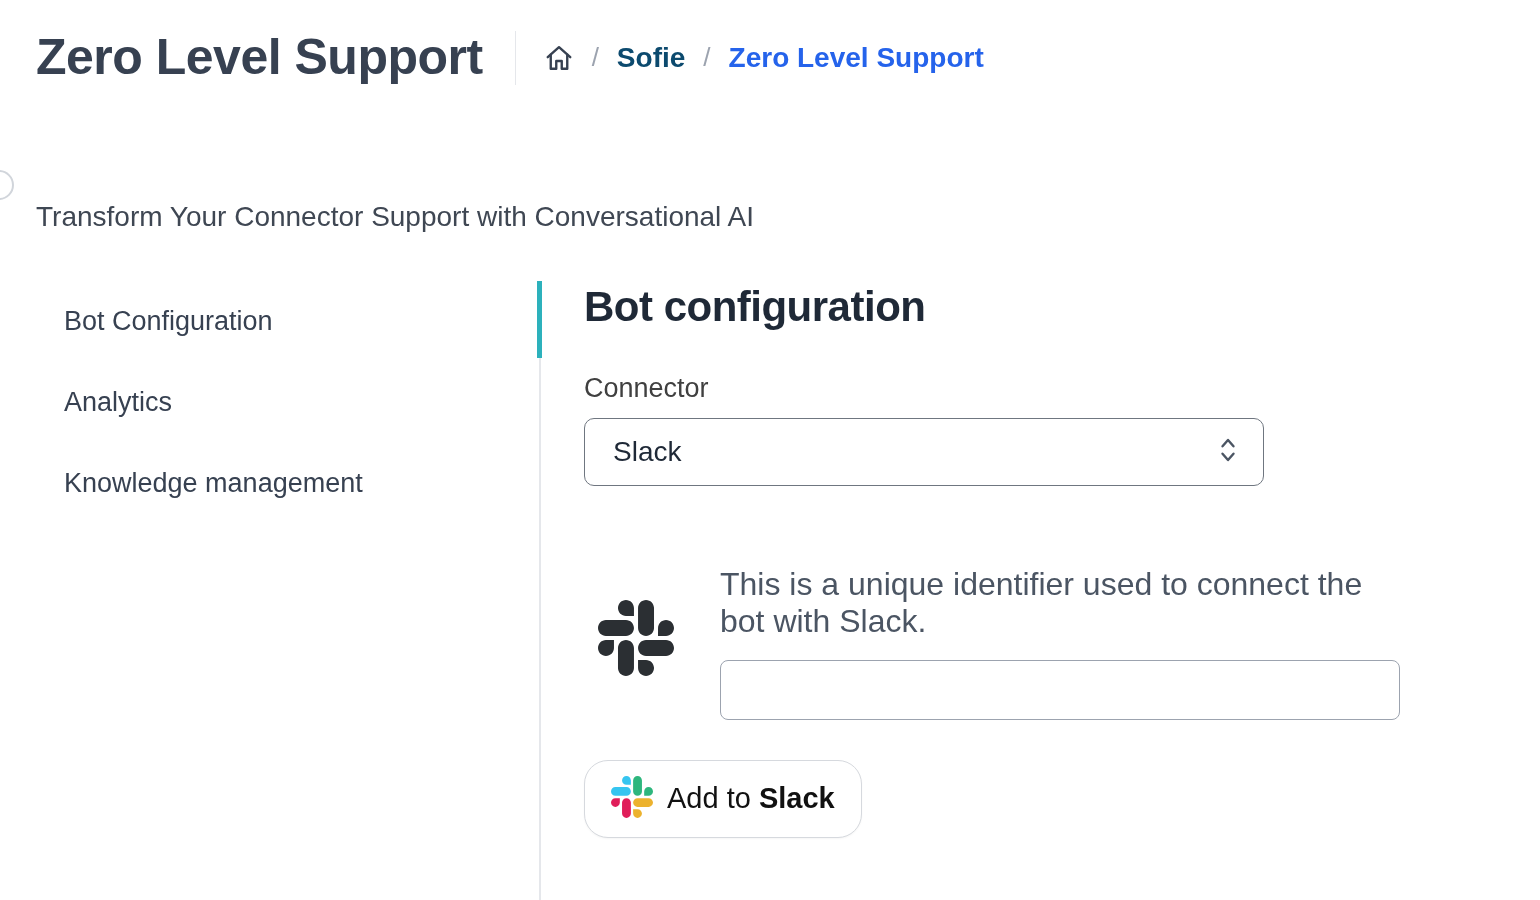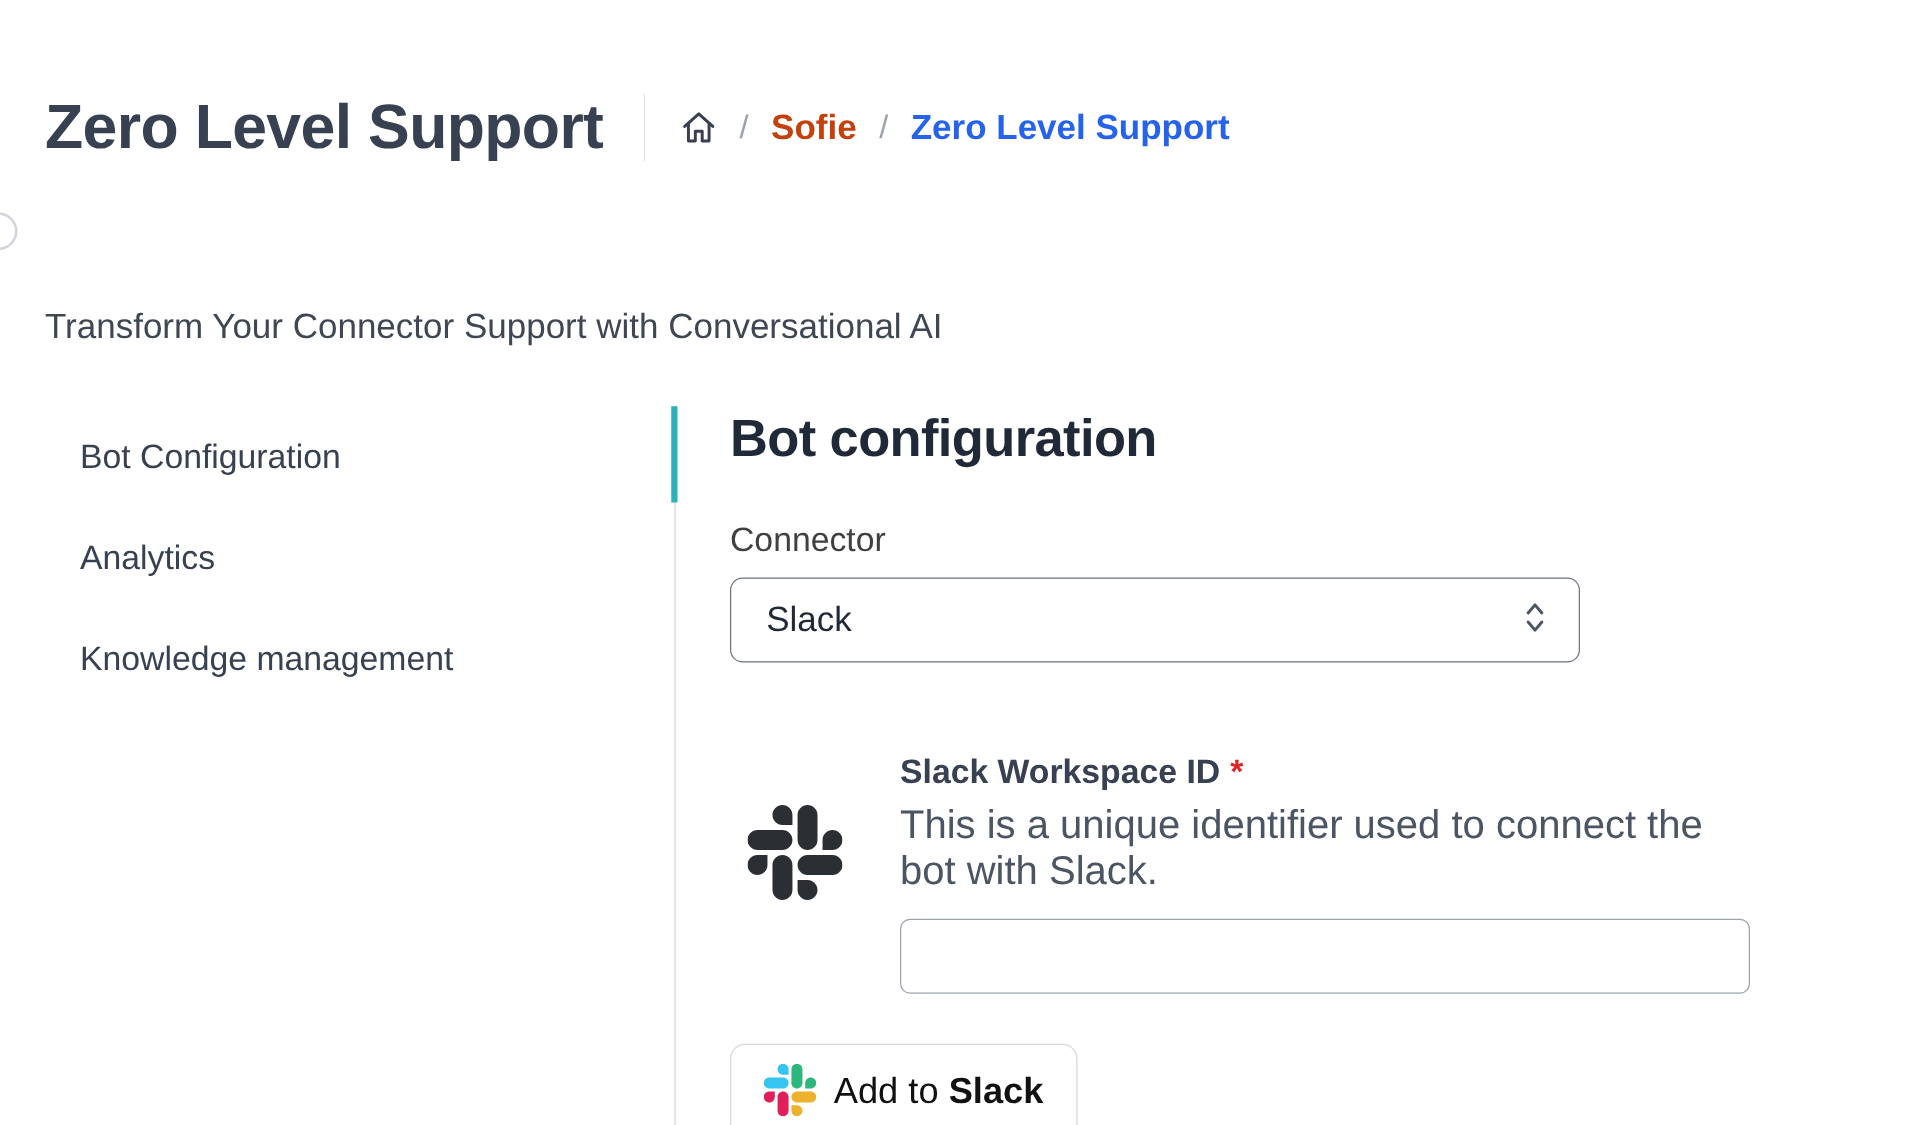--- a/index.html
+++ b/index.html
@@ -4,30 +4,30 @@
 <style>
   * { margin:0; padding:0; box-sizing:border-box; }
   html,body { background:#ffffff; }
   body {
     width:1540px; height:900px; overflow:hidden; position:relative;
     font-family:"Liberation Sans","DejaVu Sans",sans-serif;
     color:#374151;
   }
 
   
-  .header { display:flex; align-items:center; padding:30px 0 0 36px;margin-top:44px; }
+  .header { display:flex; align-items:center; padding:30px 0 0 36px; }
   .page-title {
     font-size:50px; font-weight:700; color:#374151; letter-spacing:-0.5px;
     line-height:1.1;
   }
   .header-divider { width:1px; height:54px; background:#e5e7eb; margin:0 28px 0 32px; }
   .breadcrumb { display:flex; align-items:center; gap:18px; }
   .crumb-home { display:flex; align-items:center; cursor:pointer; }
   .crumb-sep { font-size:26px; color:#9ca3af; font-weight:400; }
-  .crumb-item { font-size:28px; font-weight:700; color:#c2410c; cursor:pointer; }
+  .crumb-item { font-size:28px; font-weight:700; color:#0c4a6e; cursor:pointer; }
   .crumb-item.current { color:#2563eb; }
 
   
   .edge-handle {
     position:absolute; left:-16px; top:170px; width:30px; height:30px;
     border-radius:50%; border:2px solid #d1d5db; background:#fff;
   }
 
   
   .subtitle {
@@ -72,21 +72,21 @@
   .ws-desc { margin-top:8px; font-size:32px; line-height:1.15; color:#4b5563; }
   .ws-input {
     margin-top:20px; width:680px; height:60px; border:1px solid #9ca3af;
     border-radius:8px; font-size:26px; padding:0 18px; color:#1f2937; outline:none;
     font-family:"Liberation Sans","DejaVu Sans",sans-serif;
   }
 
   .add-slack-btn {
     margin-top:40px; display:inline-flex; align-items:center; gap:14px;
     height:78px; padding:0 26px; background:#ffffff; border:1px solid #d6d9de;
-    border-radius:12px; cursor:pointer; box-shadow:0 1px 2px rgba(0,0,0,0.04);
+    border-radius:24px; cursor:pointer; box-shadow:0 1px 2px rgba(0,0,0,0.04);
   }
   .btn-text { font-size:29px; color:#111111; }
   .btn-text .bold { font-weight:800; }
 </style>
 </head>
 <body>
 
 <div class="header">
   <div class="page-title">Zero Level Support</div>
   <div class="header-divider"></div>
@@ -137,24 +137,20 @@
         <span>
           <svg width="76" height="76" viewBox="0 0 122.8 122.8">
             <path fill="#2b2f33" d="M25.8 77.6c0 7.1-5.8 12.9-12.9 12.9S0 84.7 0 77.6s5.8-12.9 12.9-12.9h12.9v12.9zM32.3 77.6c0-7.1 5.8-12.9 12.9-12.9s12.9 5.8 12.9 12.9v32.3c0 7.1-5.8 12.9-12.9 12.9s-12.9-5.8-12.9-12.9V77.6z"></path>
             <path fill="#2b2f33" d="M45.2 25.8c-7.1 0-12.9-5.8-12.9-12.9S38.1 0 45.2 0s12.9 5.8 12.9 12.9v12.9H45.2zM45.2 32.3c7.1 0 12.9 5.8 12.9 12.9s-5.8 12.9-12.9 12.9H12.9C5.8 58.1 0 52.3 0 45.2s5.8-12.9 12.9-12.9h32.3z"></path>
             <path fill="#2b2f33" d="M97 45.2c0-7.1 5.8-12.9 12.9-12.9s12.9 5.8 12.9 12.9-5.8 12.9-12.9 12.9H97V45.2zM90.5 45.2c0 7.1-5.8 12.9-12.9 12.9s-12.9-5.8-12.9-12.9V12.9C64.7 5.8 70.5 0 77.6 0s12.9 5.8 12.9 12.9v32.3z"></path>
             <path fill="#2b2f33" d="M77.6 97c7.1 0 12.9 5.8 12.9 12.9s-5.8 12.9-12.9 12.9-12.9-5.8-12.9-12.9V97h12.9zM77.6 90.5c-7.1 0-12.9-5.8-12.9-12.9s5.8-12.9 12.9-12.9h32.3c7.1 0 12.9 5.8 12.9 12.9s-5.8 12.9-12.9 12.9H77.6z"></path>
           </svg>
         </span>
       </div>
       <div class="workspace-fields">
-        <div class="ws-label-row">
-          <span class="ws-label">Slack Workspace ID</span>
-          <span class="ws-required">*</span>
-        </div>
         <div class="ws-desc">This is a unique identifier used to connect the bot with Slack.</div>
         <input class="ws-input" type="text" value="" style="">
       </div>
     </div>
 
     <button class="add-slack-btn">
       <span>
         <svg width="42" height="42" viewBox="0 0 122.8 122.8">
           <path fill="#E01E5A" d="M25.8 77.6c0 7.1-5.8 12.9-12.9 12.9S0 84.7 0 77.6s5.8-12.9 12.9-12.9h12.9v12.9zM32.3 77.6c0-7.1 5.8-12.9 12.9-12.9s12.9 5.8 12.9 12.9v32.3c0 7.1-5.8 12.9-12.9 12.9s-12.9-5.8-12.9-12.9V77.6z"></path>
           <path fill="#36C5F0" d="M45.2 25.8c-7.1 0-12.9-5.8-12.9-12.9S38.1 0 45.2 0s12.9 5.8 12.9 12.9v12.9H45.2zM45.2 32.3c7.1 0 12.9 5.8 12.9 12.9s-5.8 12.9-12.9 12.9H12.9C5.8 58.1 0 52.3 0 45.2s5.8-12.9 12.9-12.9h32.3z"></path>

